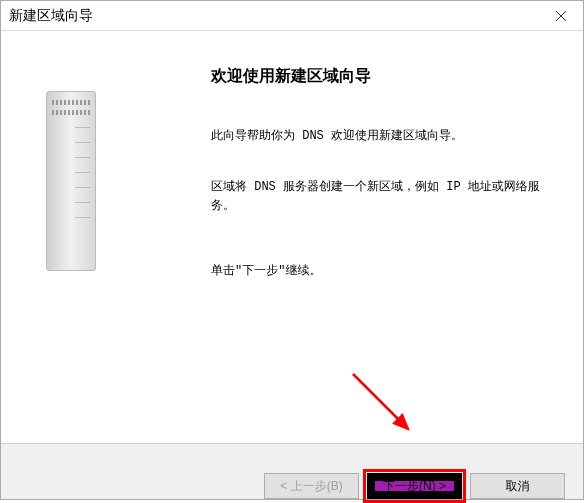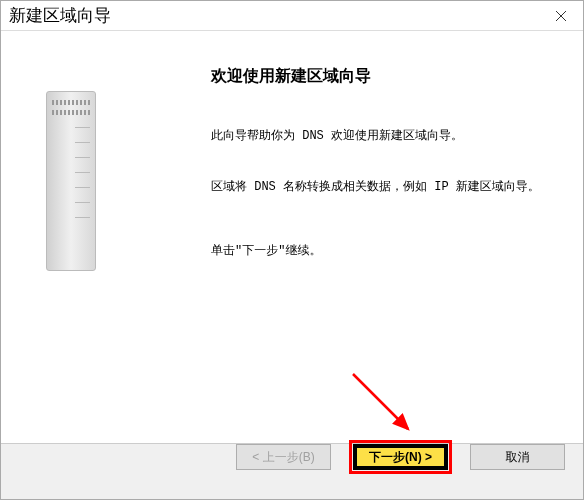--- a/index.html
+++ b/index.html
@@ -27,21 +27,21 @@
     .titlebar {
       height: 30px;
       background: #fff;
       border-bottom: 1px solid #ddd;
       display: flex;
       align-items: center;
       justify-content: space-between;
       padding-left: 8px;
     }
     .titlebar-title {
-      font-size: 17px;
+      font-size: 14px;
       color: #000;
     }
     .close-btn {
       width: 45px;
       height: 29px;
       display: flex;
       align-items: center;
       justify-content: center;
       cursor: pointer;
       font-size: 14px;
@@ -123,46 +123,45 @@
       font-size: 12px;
       color: #000;
       line-height: 1.6;
       margin-bottom: 32px;
     }
     .footer {
       height: 56px;
       border-top: 1px solid #ccc;
       background: #f0f0f0;
       display: flex;
-      align-items: flex-start;
+      align-items: flex-end;
       justify-content: flex-end;
       padding-right: 18px;
-      gap: 22px;
+      gap: 8px;
       position: relative;
     }
     .btn {
       width: 95px;
       height: 26px;
       background: #e1e1e1;
       border: 1px solid #adadad;
       font-size: 12px;
       cursor: pointer;
       display: flex;
       align-items: center;
       justify-content: center;
       font-family: inherit;
     }
     .btn:disabled {
       color: #a0a0a0;
       cursor: default;
     }
     .btn-primary {
-      border: 4px solid #000000;
-      background: #fde047;
-      font-weight: bold;
+      border: 8px solid #000000;
+      background: #a21caf;
     }
     .btn-highlight {
       outline: 3px solid #ff0000;
       outline-offset: 1px;
     }
     .arrow {
       position: absolute;
       right: 155px;
       bottom: 50px;
       width: 80px;
@@ -196,21 +195,21 @@
           <div class="server-line" style="top:95px"></div>
           <div class="server-line" style="top:110px"></div>
           <div class="server-line" style="top:125px"></div>
         </div>
       </div>
     </div>
 
     <div class="right-panel">
       <div class="heading">欢迎使用新建区域向导</div>
       <div class="body-text">此向导帮助你为 DNS 欢迎使用新建区域向导。</div>
-      <div class="body-text">区域将 DNS 名称转换成相关数据，例如 IP 新建区域向导。</div>
+      <div class="body-text">区域将 DNS 服务器创建一个新区域，例如 IP 地址或网络服务。</div>
       <div class="body-text" style="margin-top:45px">单击"下一步"继续。</div>
     </div>
   </div>
 
   <div class="footer">
     <svg class="arrow" viewBox="0 0 80 80">
       <defs>
         <marker id="arrowhead" markerWidth="8" markerHeight="8" refX="6" refY="3" orient="auto">
           <polygon points="0 0, 7 3, 0 6" fill="#ff0000"></polygon>
         </marker>

